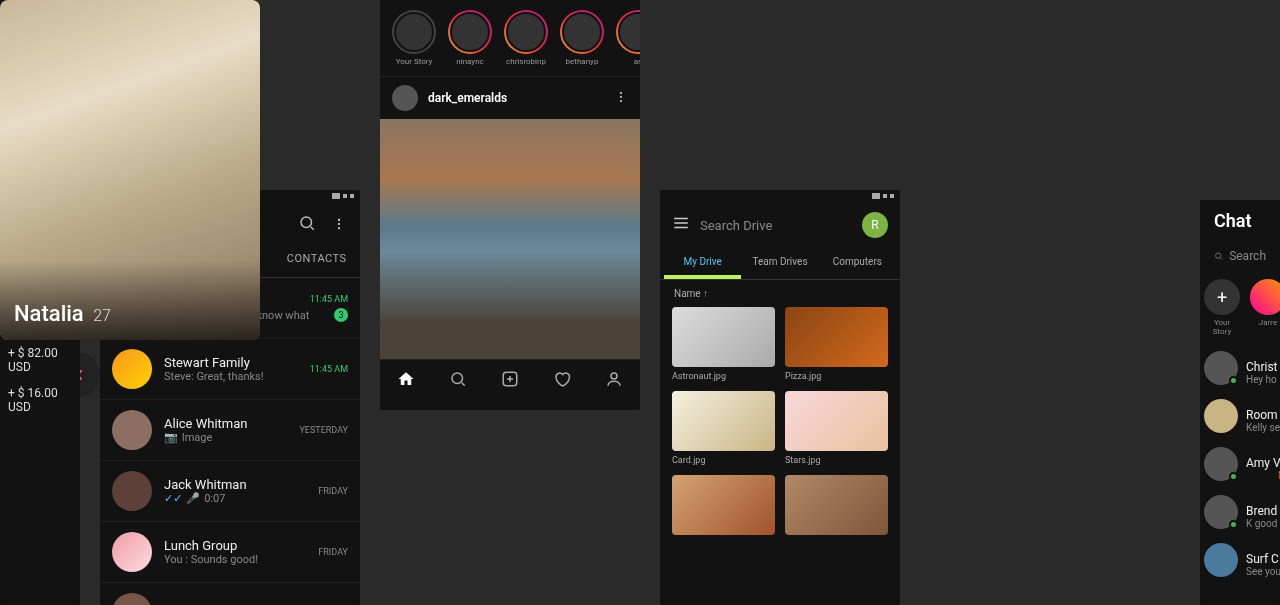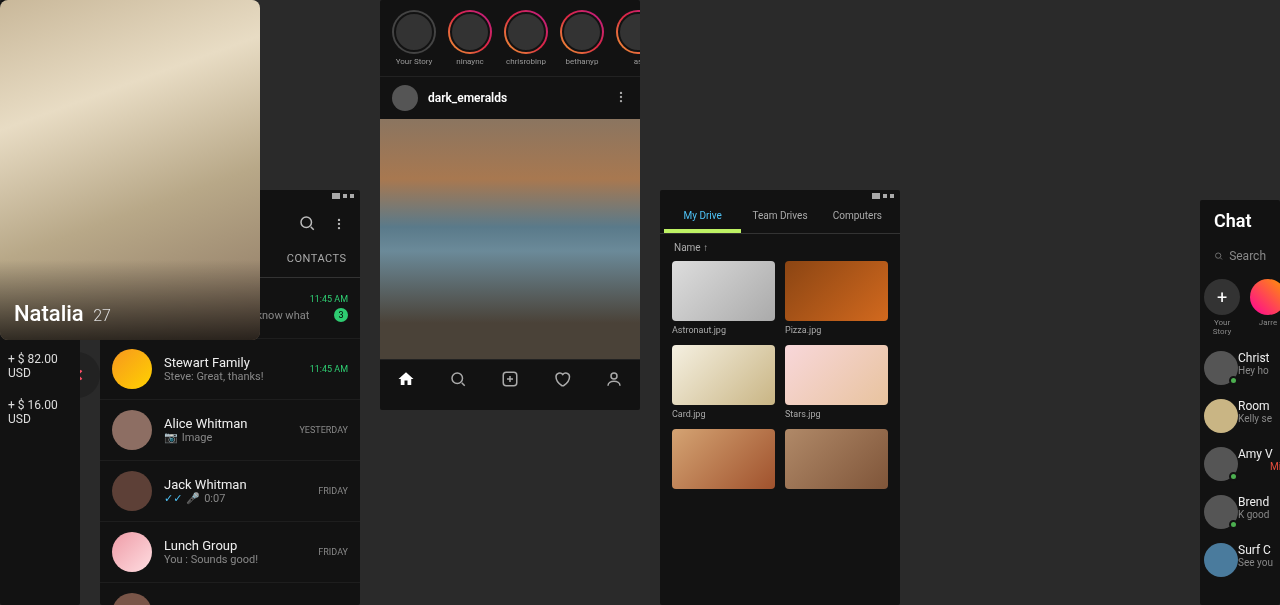--- a/index.html
+++ b/index.html
@@ -4,21 +4,21 @@
 <style>
 * { margin: 0; padding: 0; box-sizing: border-box; font-family: -apple-system, Roboto, "Segoe UI", sans-serif; }
 body { background: #2a2a2a; width: 1280px; height: 605px; overflow: hidden; color: #fff; position: relative; }
 .screen { position: absolute; background: #121212; overflow: hidden; border-radius: 2px; }
 
 
 .frag-left { left: 0; top: 0; width: 80px; height: 605px; }
 .frag-left .badge-days { background: #2f3b52; padding: 8px 10px; font-size: 11px; color: #b0b8c8; margin-top: 40px; }
 .frag-left .ey { padding: 8px 10px; font-size: 12px; color: #aaa; margin-top: 20px; }
 .frag-left .menu { position: absolute; right: 10px; top: 225px; color: #888; }
-.frag-left .amt { color: #ddd; font-size: 12px; padding: 6px 8px; margin-top: 6px; }
+.frag-left .amt { color: #ddd; font-size: 12px; padding: 6px 8px; }
 .frag-left .amts { position: absolute; top: 340px; }
 
 
 .wa { left: 100px; top: 190px; width: 260px; height: 415px; }
 .statusbar { height: 12px; display:flex; justify-content:flex-end; align-items:center; gap:3px; padding:0 6px; }
 .statusbar span { width:4px; height:4px; background:#aaa; display:inline-block; }
 .statusbar span:first-child { width:8px; height:6px; }
 .wa .hdr { display:flex; align-items:center; padding: 12px 14px 6px; }
 .wa .hdr .title { flex:1; font-size:17px; font-weight: 500;}
 .wa .hdr .ic { color:#bbb; margin-left:16px; }
@@ -77,21 +77,21 @@
 .td .ab.big { width:46px; height:46px; }
 
 
 .ch { left:1200px; top:200px; width:80px; height:405px; }
 .ch .title { font-size:18px; font-weight:600; padding:10px 14px; }
 .ch .srch { padding:6px 14px; color:#888; font-size:12px; display:flex; align-items:center; gap:6px;}
 .ch .stry { display:flex; gap:10px; padding:8px 4px; }
 .ch .stry .it { text-align:center; }
 .ch .stry .it .c { width:36px; height:36px; border-radius:50%; background:#333; display:flex; align-items:center; justify-content:center; color:#fff; font-size:18px;}
 .ch .stry .it .l { font-size:8px; color:#888; margin-top:3px;}
-.ch .crow { display:flex; align-items:flex-start; padding:7px 4px; gap:0; }
+.ch .crow { display:flex; align-items:flex-end; padding:7px 4px; gap:8px; }
 .ch .crow .av { width:34px; height:34px; border-radius:50%; background:#555; position:relative; flex-shrink:0;}
 .ch .crow .av .dot { position:absolute; bottom:0; right:0; width:9px; height:9px; border-radius:50%; background:#4caf50; border:2px solid #121212;}
 .ch .crow .info .n { font-size:12px; color:#eee; white-space:nowrap;}
 .ch .crow .info .m { font-size:10px; color:#888; white-space:nowrap;}
 .ch .crow .info .m.miss { color:#e74c3c;padding-left:32px; }
 
 svg { width:18px; height:18px; }
 .sm svg { width:14px; height:14px;}
 </style>
 </head>
@@ -261,20 +261,27 @@
         </svg></div>
   </div>
 </div>
 
 <div class="dr screen">
   <div class="statusbar">
       <span></span>
       <span></span>
       <span></span>
     </div>
+  <div class="topbar">
+    <div class="menu"><svg viewBox="0 0 24 24" fill="none" stroke="currentColor" stroke-width="2">
+          <path d="M3 6h18M3 12h18M3 18h18"></path>
+        </svg></div>
+    <div class="search">Search Drive</div>
+    <div class="avr">R</div>
+  </div>
   <div class="drtabs">
     <div class="drtab active">My Drive</div>
     <div class="drtab">Team Drives</div>
     <div class="drtab">Computers</div>
   </div>
   <div class="sorter">Name ↑</div>
   <div class="grid">
     <div class="file">
         <div class="thumb" style="background:linear-gradient(135deg,#ddd,#aaa)"></div>
         <div class="fn">Astronaut.jpg</div>

